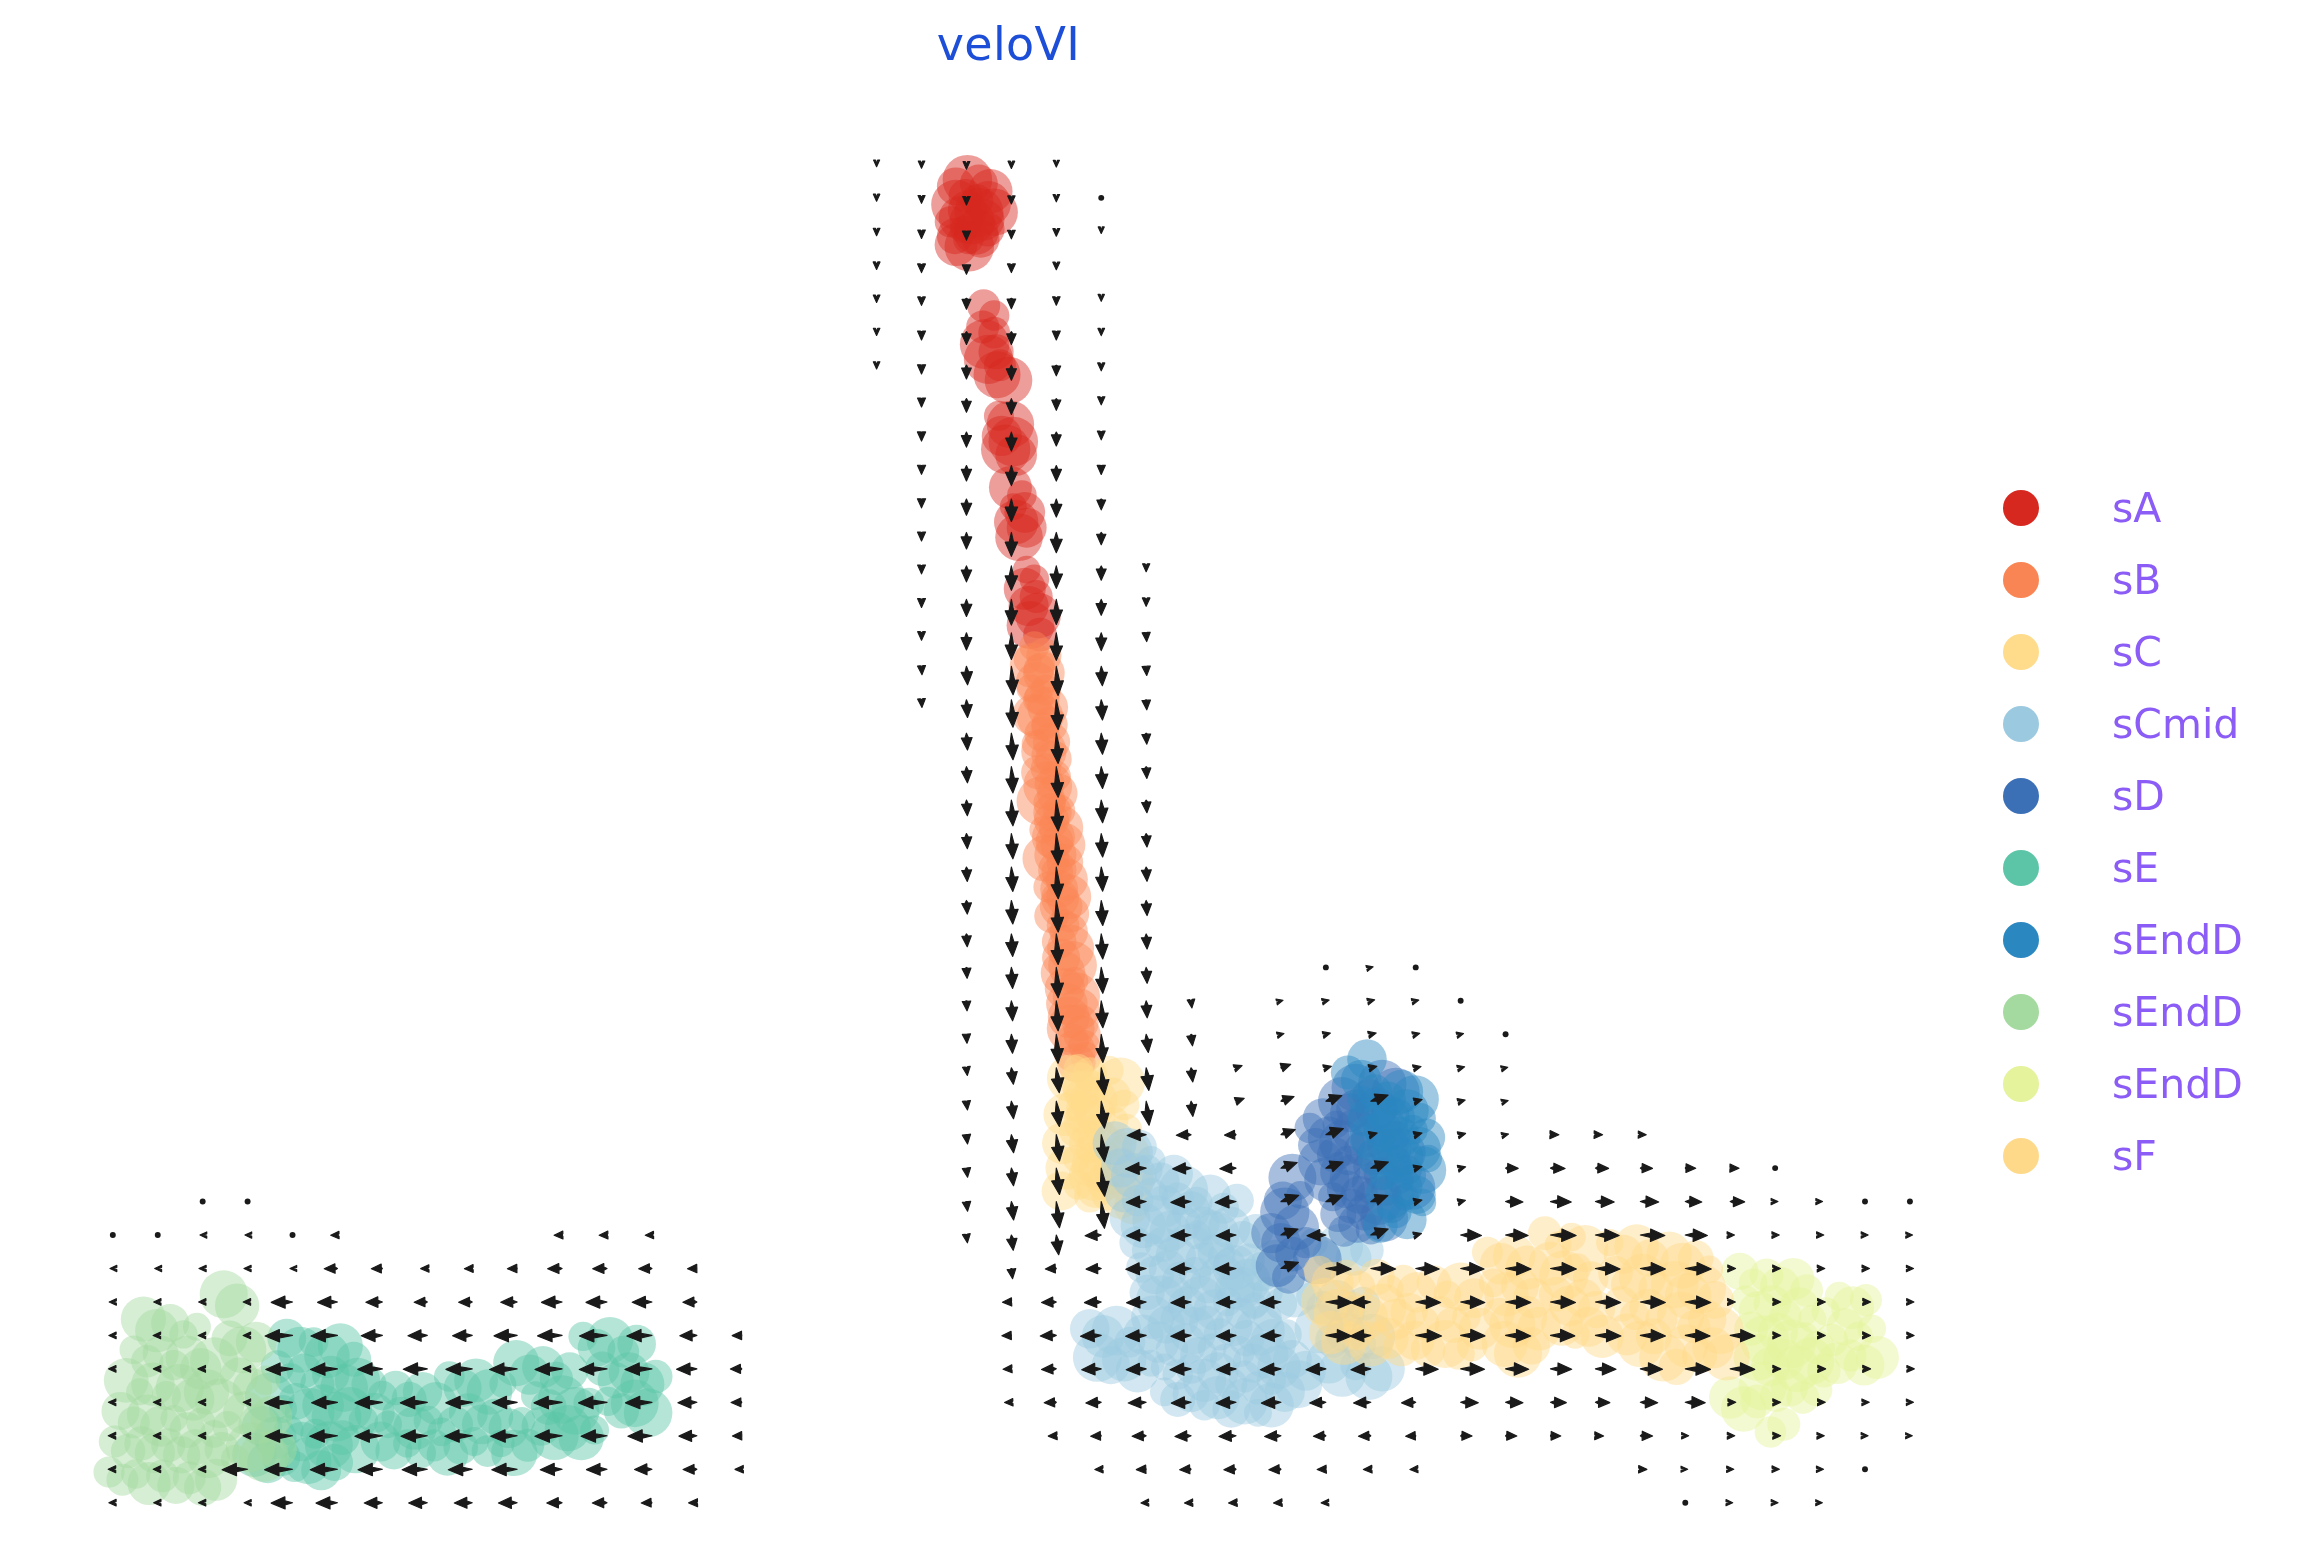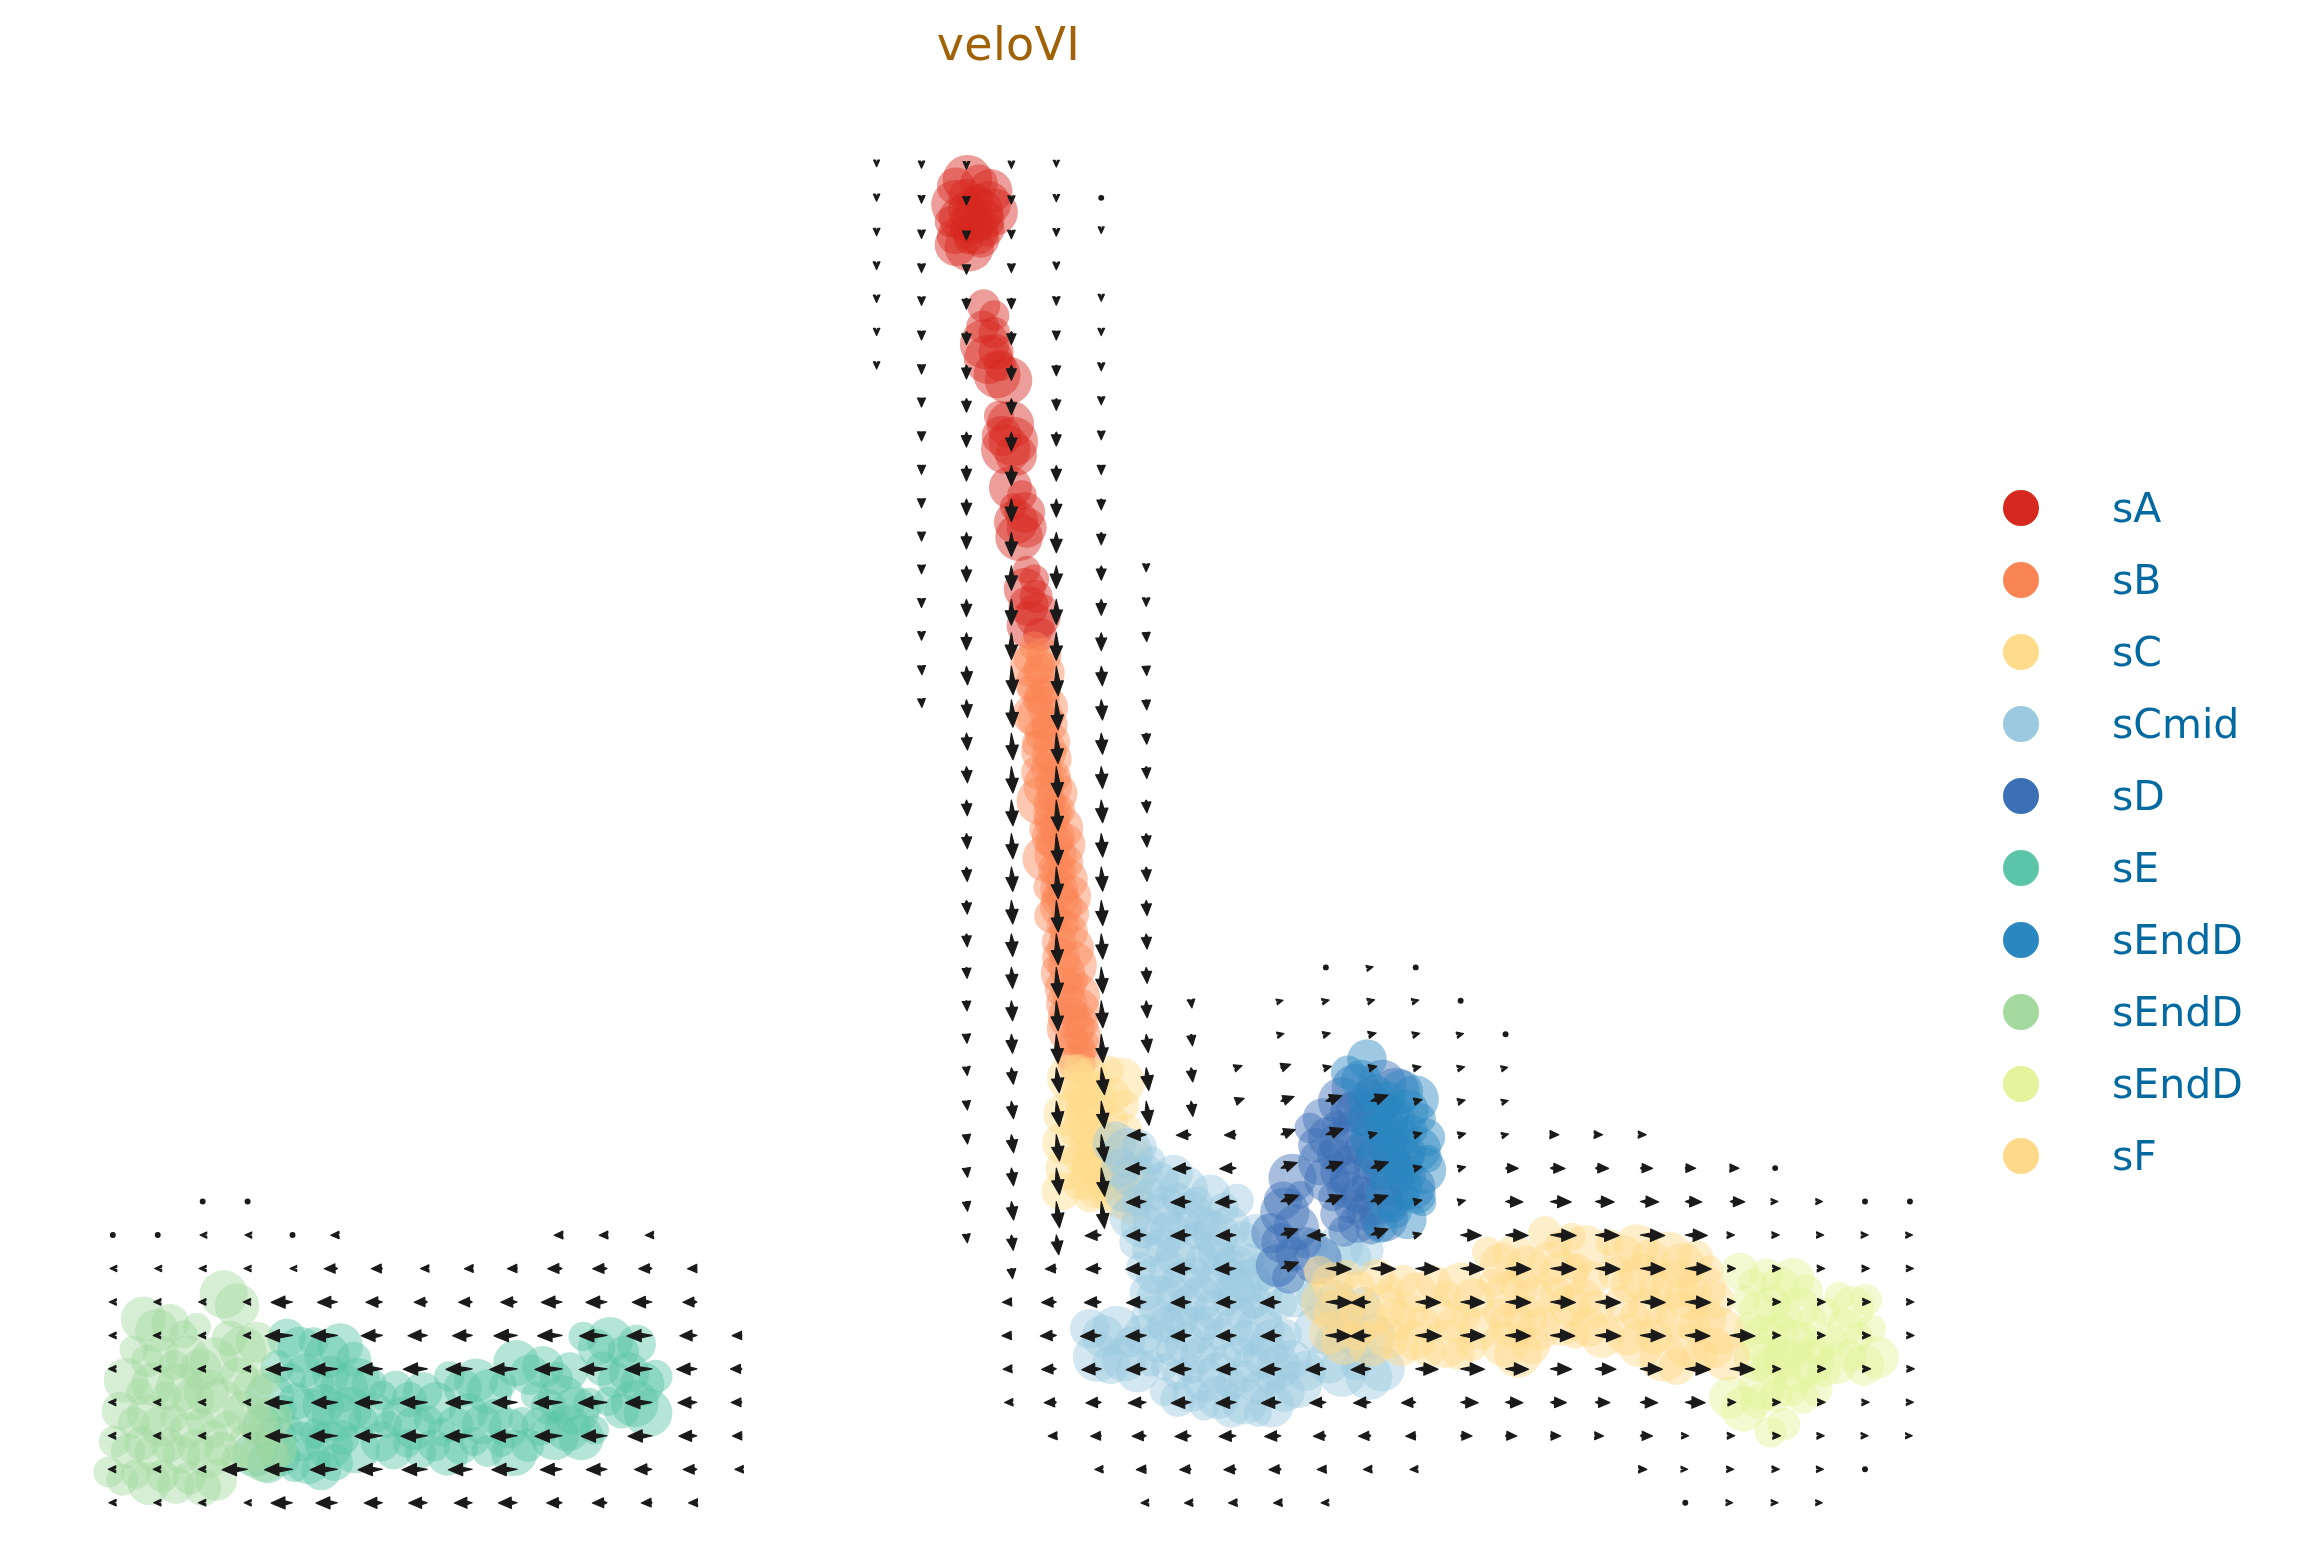--- a/index.html
+++ b/index.html
@@ -23,21 +23,21 @@
     background: #ffffff;
   }
   #plot-title {
     position: absolute;
     left: 0;
     top: 17px;
     width: 2017px;
     text-align: center;
     font-size: 46px;
     font-weight: 400;
-    color: #a16207;
+    color: #1d4ed8;
     font-family: "DejaVu Sans", sans-serif;
     letter-spacing: 0.3px;
   }
   #scatter-svg {
     position: absolute;
     left: 0; top: 0;
     width: 2321px;
     height: 1561px;
     pointer-events: none;
   }
@@ -54,21 +54,21 @@
   }
   .legend-swatch {
     width: 36px;
     height: 36px;
     border-radius: 50%;
     flex: 0 0 auto;
   }
   .legend-label {
     margin-left: 73px;
     font-size: 41px;
-    color: #0369a1;
+    color: #8b5cf6;
     font-family: "DejaVu Sans", sans-serif;
     line-height: 1;
     white-space: nowrap;
   }
 </style>
 </head>
 <body>
 
 <div id="figure">
 

